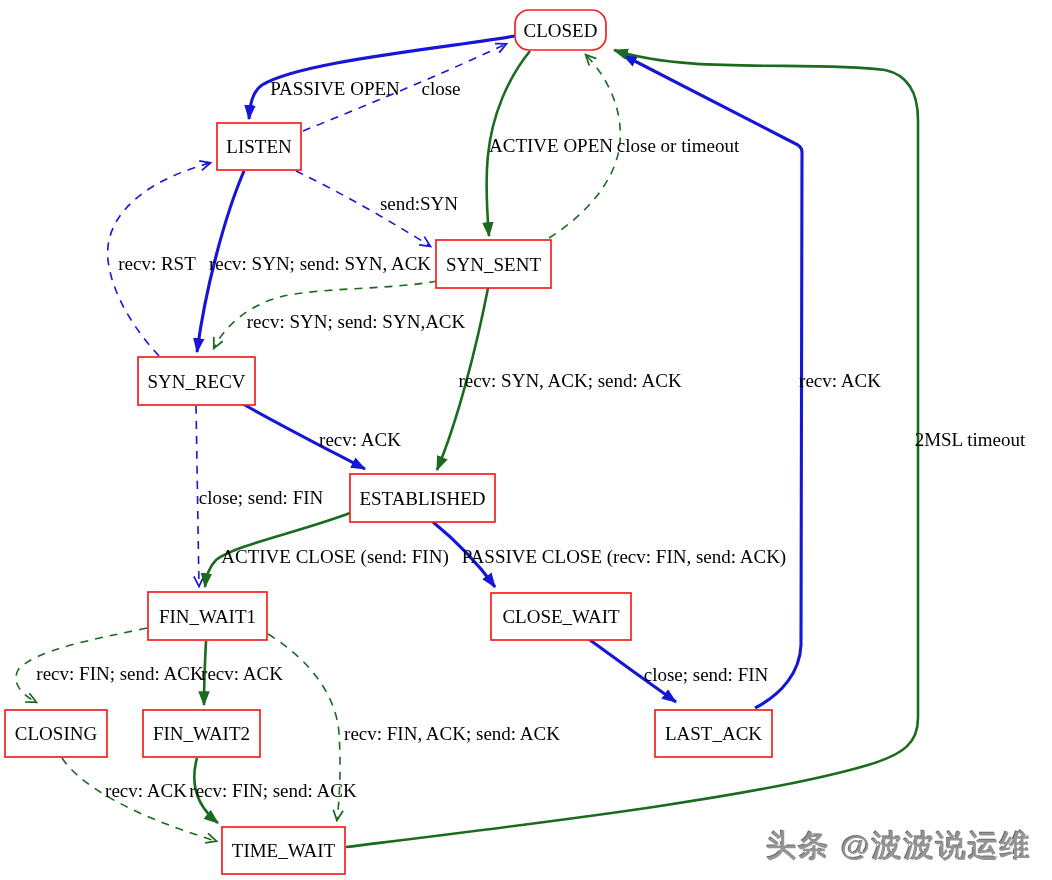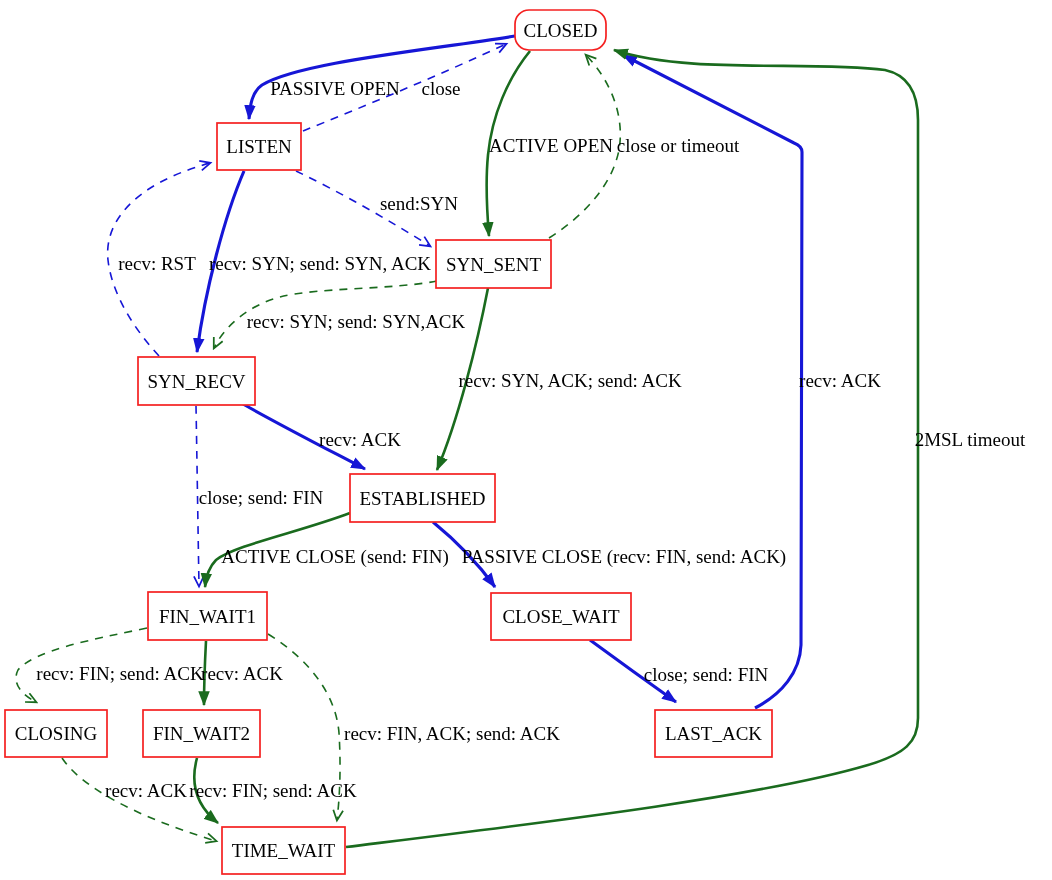--- a/index.html
+++ b/index.html
@@ -114,13 +114,14 @@
       </g>
       <g>
         <rect x="655" y="710" width="117" height="47" rx="0" ry="0" fill="#ffffff" stroke="#f52020" stroke-width="1.7"></rect>
         <text x="713.5" y="740" class="nlabel">LAST_ACK</text>
       </g>
       <g>
         <rect x="222" y="827" width="123" height="47" rx="0" ry="0" fill="#ffffff" stroke="#f52020" stroke-width="1.7"></rect>
         <text x="283.5" y="857" class="nlabel">TIME_WAIT</text>
       </g>
     </svg>
+  <div class="watermark">头条 @波波说运维</div>
 </div>
 
 </body></html>

